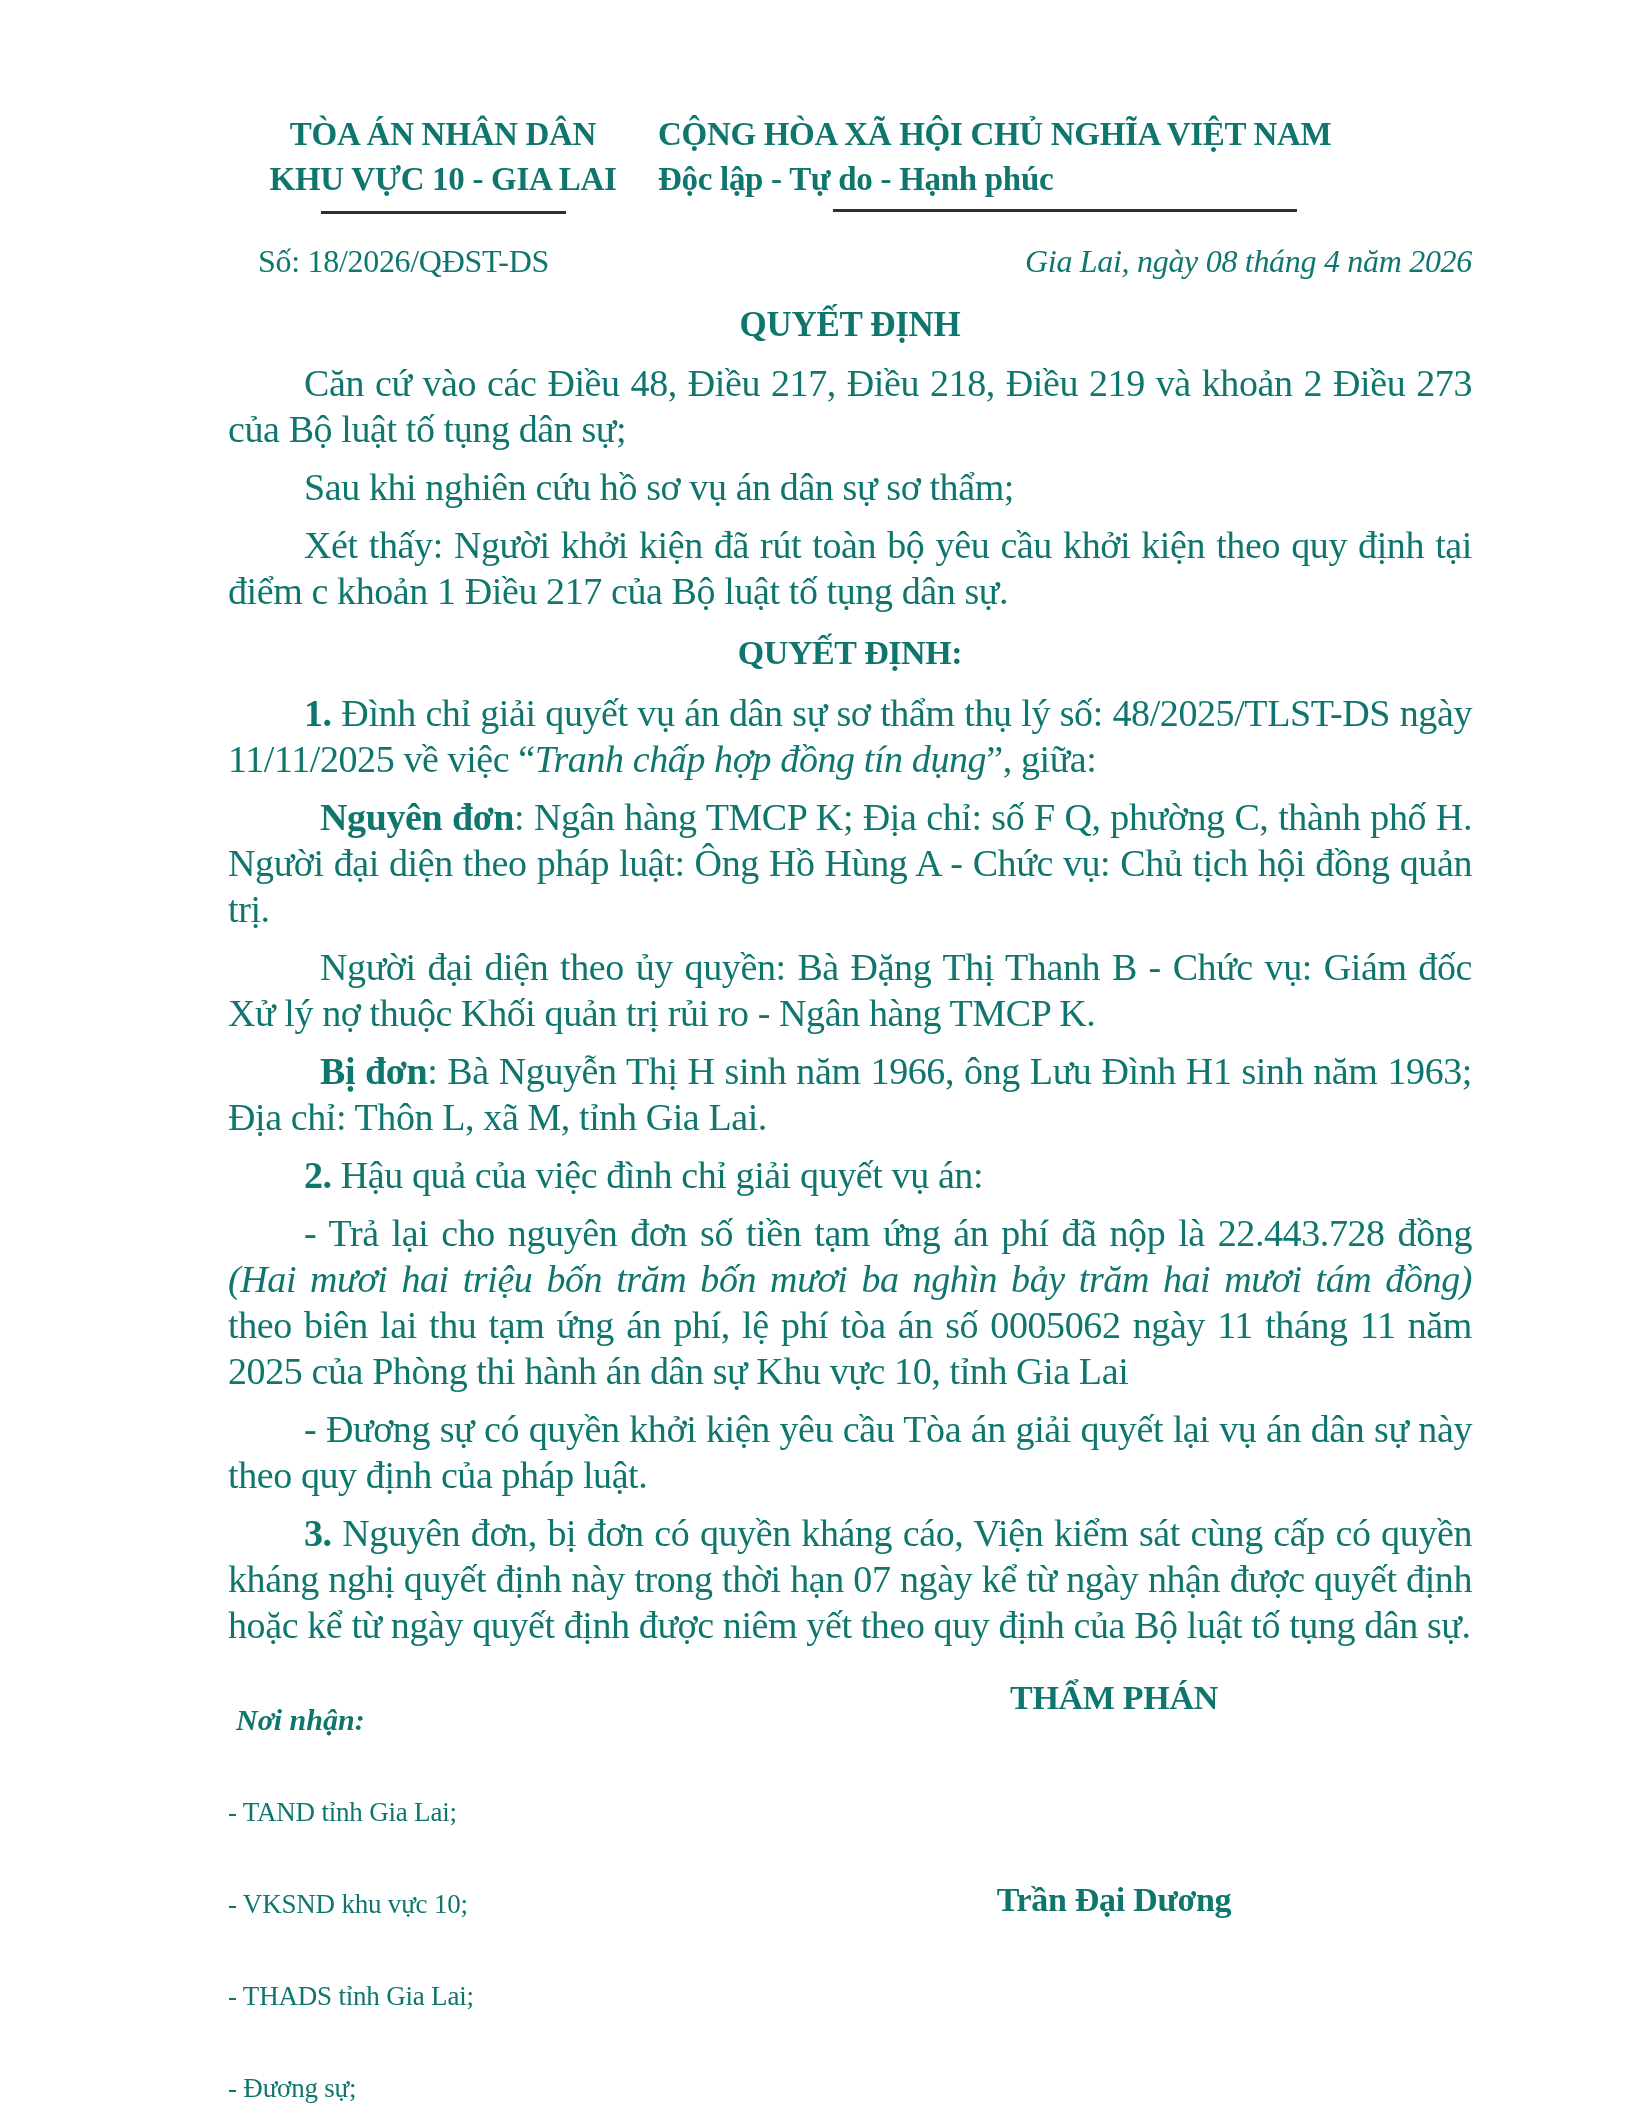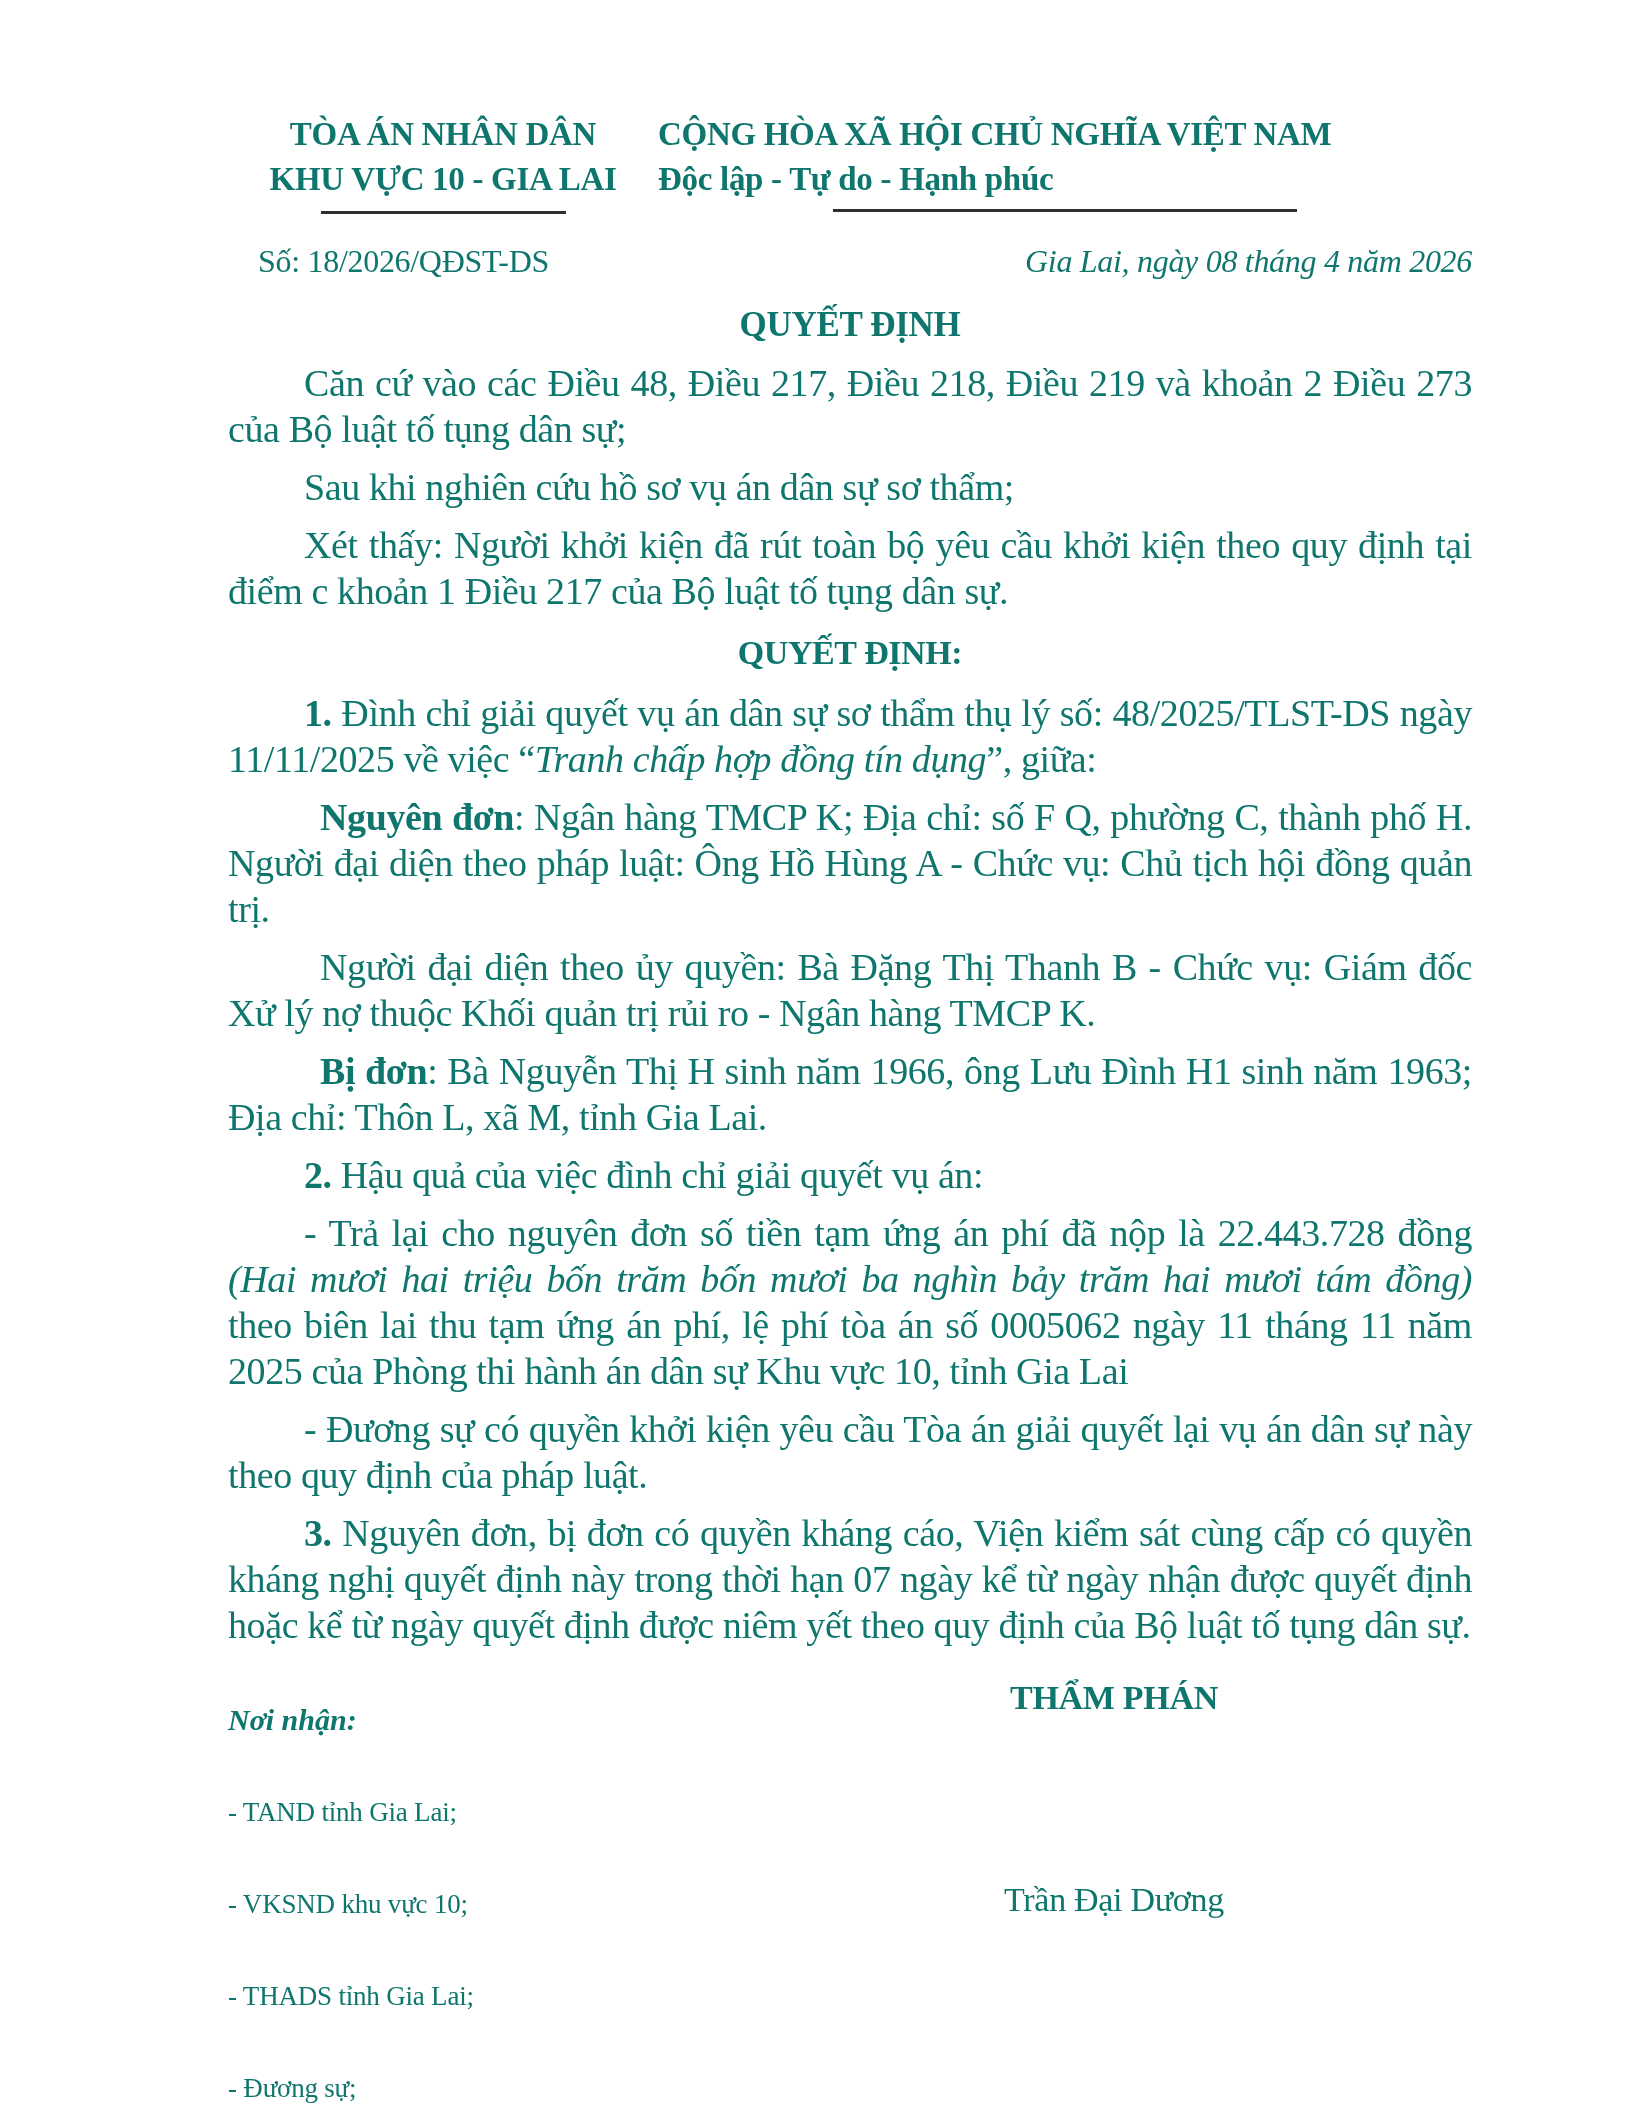--- a/index.html
+++ b/index.html
@@ -98,41 +98,42 @@
   }
   .recipients {
     flex: 1;
     margin-top: 22px;
   }
   .recipients-label {
     font-weight: bold;
     font-style: italic;
     font-size: 30px;
     line-height: 44px;
+    margin-left: 8px;
   }
   .recipient-item {
     font-size: 27px;
     line-height: 44px;
     letter-spacing: -0.2px;
     margin-top: 48px;
   }
   .signature {
     width: 480px;
     margin-right: 118px;
     text-align: center;
     flex-shrink: 0;
   }
   .sig-title {
     font-weight: bold;
     font-size: 34px;
     line-height: 44px;
     letter-spacing: -0.3px;
   }
   .sig-name {
-    font-weight: normal;
+    font-weight: bold;
     font-size: 34px;
     line-height: 44px;
     margin-top: 158px;
     letter-spacing: -0.3px;
   }
 </style>
 </head>
 <body>
 
 <div class="page">

